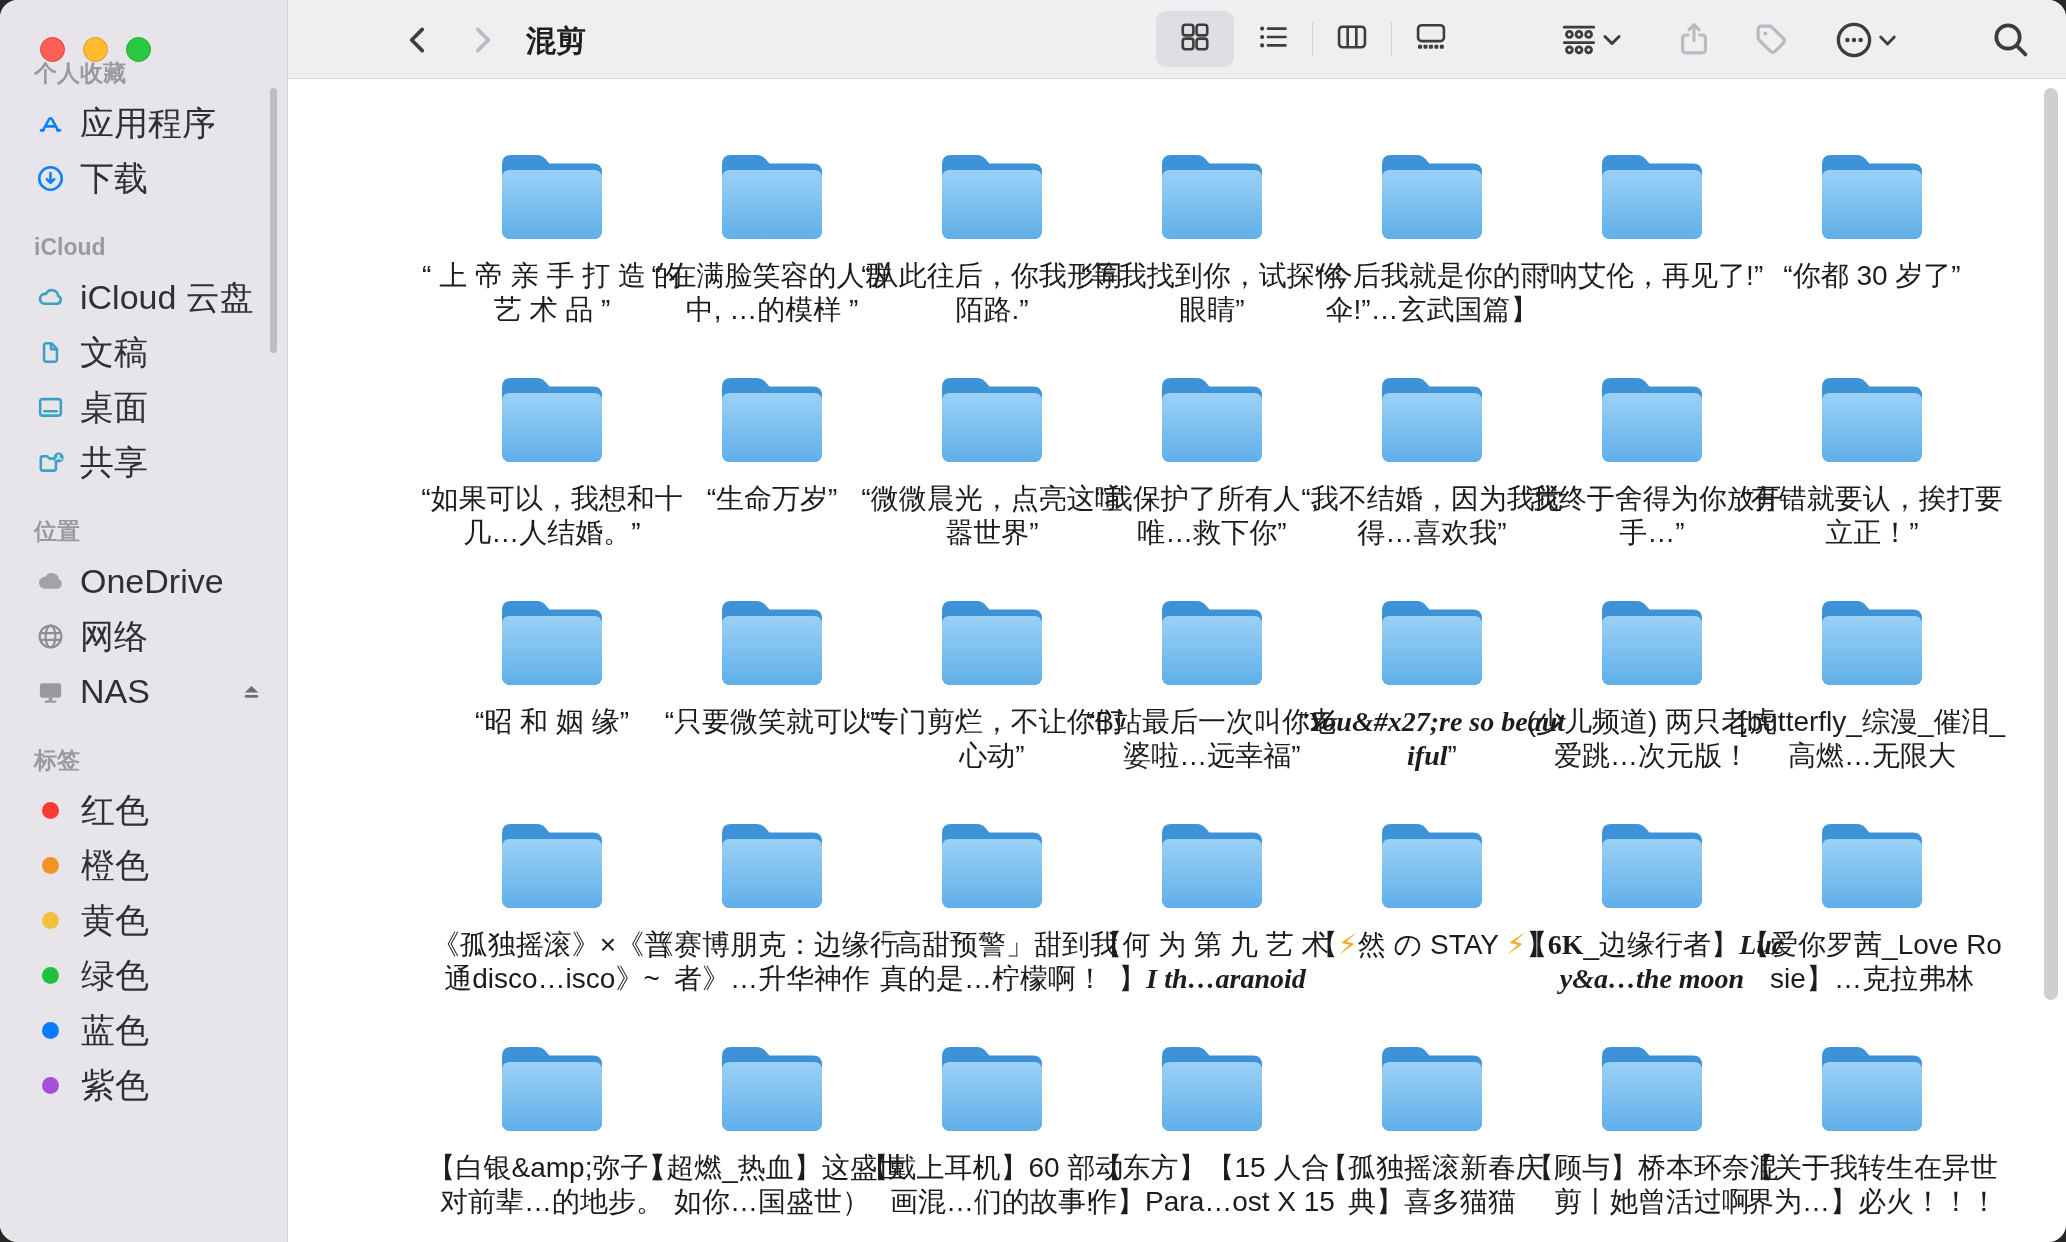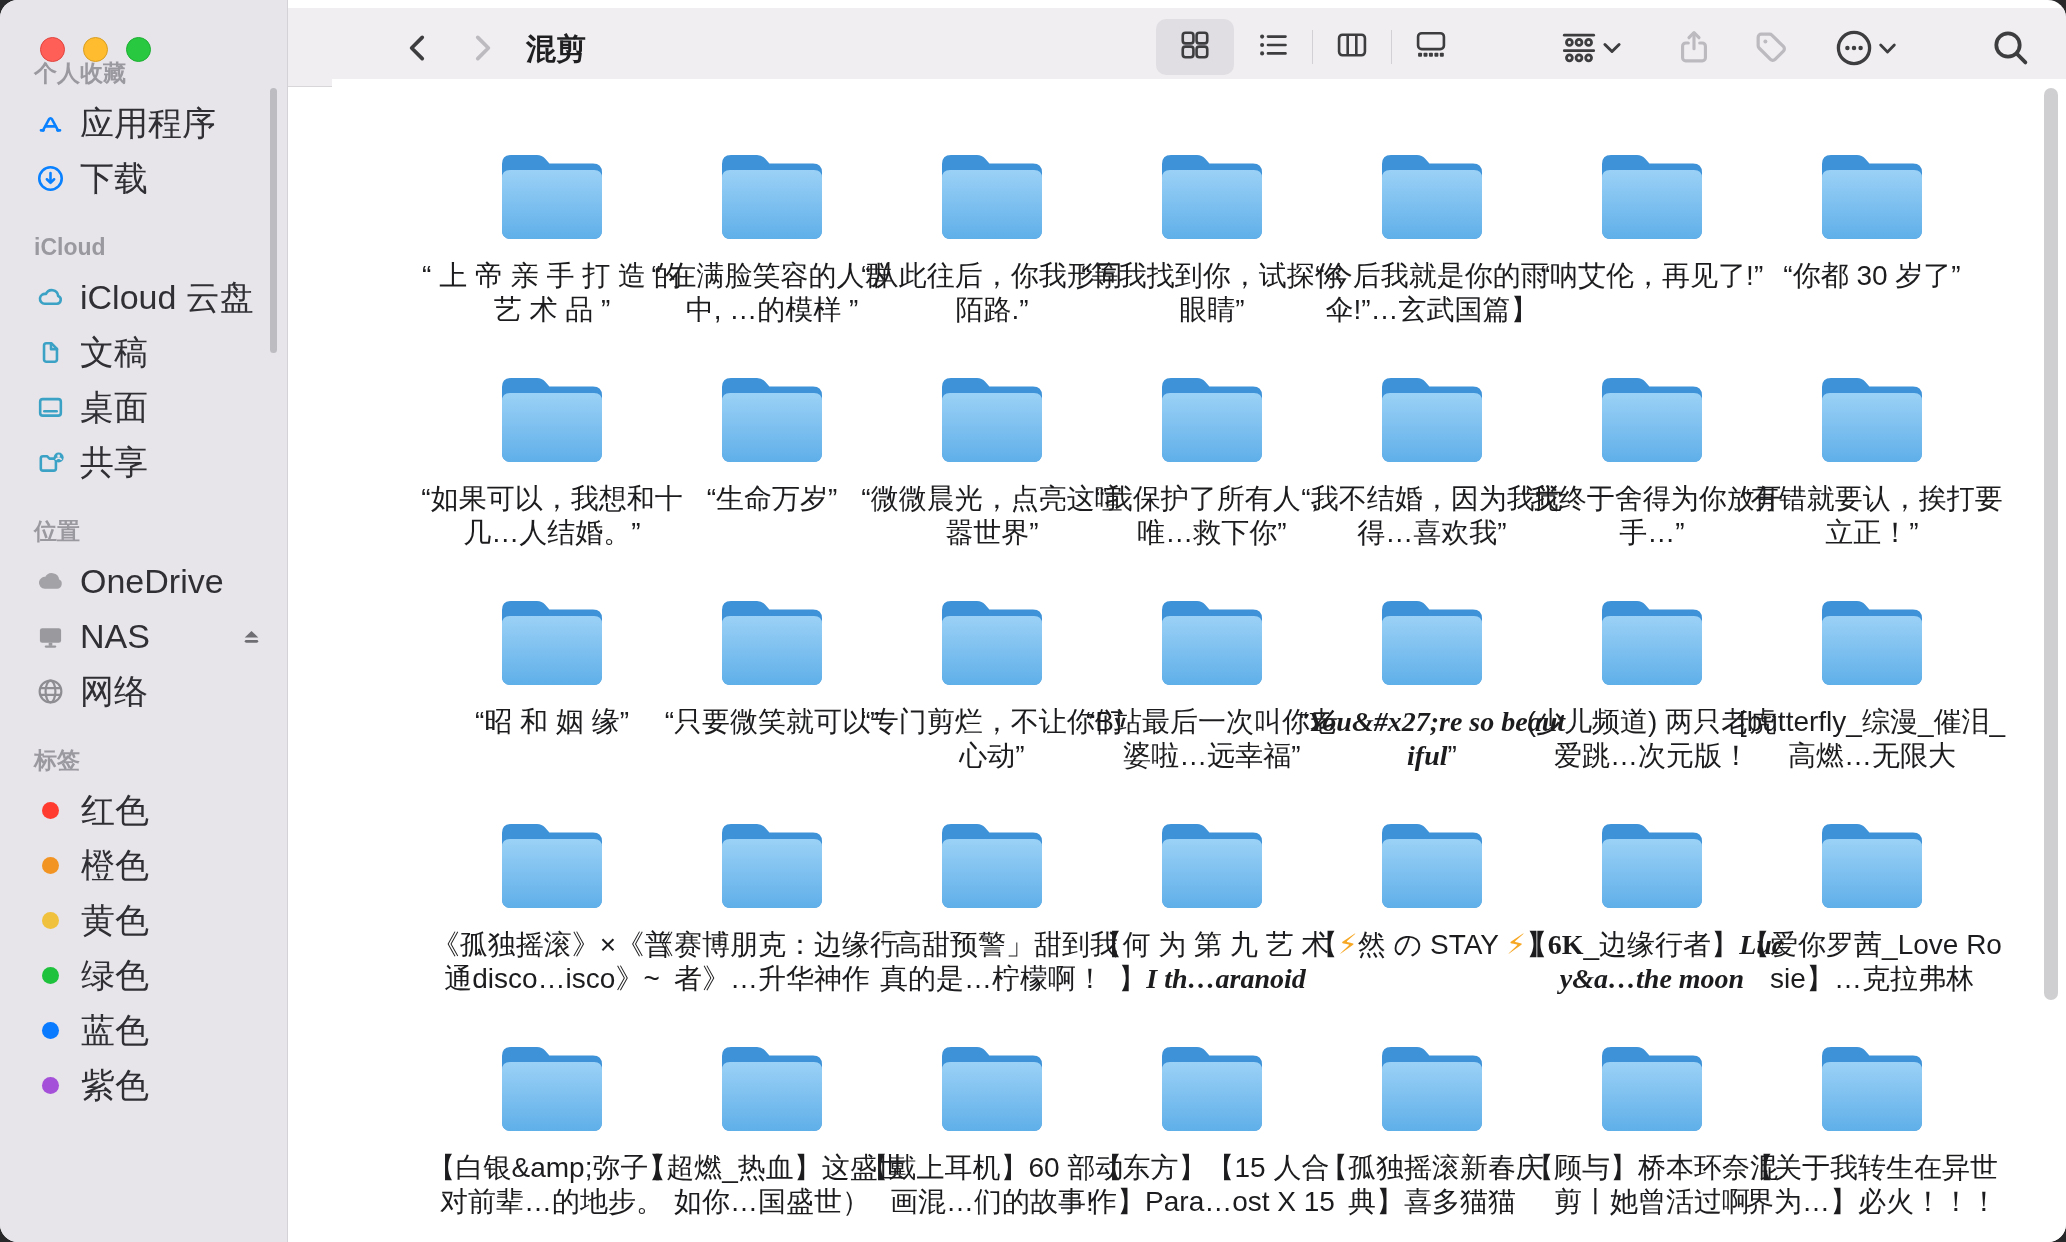--- a/index.html
+++ b/index.html
@@ -16,21 +16,21 @@
   .sb-section{margin-top:26px;}
   .sb-section:first-child{margin-top:0;}
   .sb-item{height:55px;display:flex;align-items:center;padding-left:34px;cursor:default;}
   .sb-icon{width:32px;height:32px;display:flex;align-items:center;justify-content:center;flex:0 0 32px;}
   .sb-icon svg{display:block;}
   .sb-dot{width:17px;height:17px;border-radius:50%;margin:0 8px;flex:0 0 17px;}
   .sb-label{margin-left:14px;font-size:34px;color:#303034;white-space:nowrap;}
   .sb-eject{margin-left:auto;margin-right:22px;color:#6f6e73;display:flex;}
   .sb-scrollbar{position:absolute;top:88px;right:10px;width:7px;height:265px;border-radius:4px;background:#aeadb3;opacity:.75;}
   
-  .toolbar{position:absolute;left:288px;top:8px;right:0;height:78px;background:#f0eef1;border-bottom:1px solid #d8d6d9;}
+  .toolbar{position:absolute;left:288px;top:0;right:0;height:78px;background:#f0eef1;border-bottom:1px solid #d8d6d9;}
   .tb{position:absolute;display:flex;align-items:center;justify-content:center;background:none;border:none;padding:0;cursor:default;}
   .tb svg{display:block;}
   .dark{color:#3d3d40;} .dim{color:#bcbabf;}
   .tb-title{position:absolute;left:238px;top:21px;font-size:30px;font-weight:700;color:#1f1f21;}
   .viewgroup{position:absolute;left:868px;top:10px;display:flex;align-items:center;height:58px;}
   .vbtn{width:78px;height:56px;display:flex;align-items:center;justify-content:center;border-radius:10px;}
   .vbtn.selected{background:#e0dee2;}
   .vsep{width:1px;height:34px;background:#d2d0d4;}
   
   .content{position:absolute;left:288px;top:79px;right:0;bottom:0;background:#ffffff;overflow:hidden;margin-left:44px;}
@@ -138,46 +138,46 @@
           <div class="sb-header">位置</div>
           <div class="sb-item">
             <span class="sb-icon" style="color: rgb(163, 162, 167);">
               <svg viewBox="0 0 24 24" width="31" height="31">
                 <path d="M7.6 16.8a3.8 3.8 0 1 1 .9-7.5 4.9 4.9 0 0 1 9.4 1.5 3.1 3.1 0 0 1-.9 6z" fill="currentColor" stroke="currentColor" stroke-width="1.6" stroke-linejoin="round"></path>
               </svg>
             </span>
             <span class="sb-label">OneDrive</span>
           </div>
           <div class="sb-item">
+            <span class="sb-icon" style="color: rgb(142, 141, 146);">
+              <svg viewBox="0 0 24 24" width="31" height="31">
+                <g fill="none" stroke="currentColor" stroke-width="1.7">
+                  <circle cx="12" cy="12" r="8.4"></circle>
+                  <ellipse cx="12" cy="12" rx="3.8" ry="8.4"></ellipse>
+                  <path d="M4.1 9.4h15.8M4.1 14.6h15.8"></path>
+                </g>
+              </svg>
+            </span>
+            <span class="sb-label">网络</span>
+          </div>
+          <div class="sb-item">
             <span class="sb-icon" style="color: rgb(154, 153, 158);">
               <svg viewBox="0 0 24 24" width="31" height="31">
                 <rect x="3.8" y="5.6" width="16.4" height="11.2" rx="1.8" fill="currentColor"></rect>
                 <rect x="10.6" y="16.8" width="2.8" height="2.4" fill="currentColor"></rect>
                 <path d="M8.4 19.8h7.2" stroke="currentColor" stroke-width="1.8" stroke-linecap="round"></path>
               </svg>
             </span>
             <span class="sb-label">NAS</span>
             <span class="sb-eject">
               <svg viewBox="0 0 24 24" width="27" height="27">
                 <path d="M6 12.8 12 7l6 5.8z" fill="currentColor"></path>
                 <rect x="6" y="15" width="12" height="2.6" rx="1.3" fill="currentColor"></rect>
               </svg>
             </span>
-          </div>
-          <div class="sb-item">
-            <span class="sb-icon" style="color: rgb(142, 141, 146);">
-              <svg viewBox="0 0 24 24" width="31" height="31">
-                <g fill="none" stroke="currentColor" stroke-width="1.7">
-                  <circle cx="12" cy="12" r="8.4"></circle>
-                  <ellipse cx="12" cy="12" rx="3.8" ry="8.4"></ellipse>
-                  <path d="M4.1 9.4h15.8M4.1 14.6h15.8"></path>
-                </g>
-              </svg>
-            </span>
-            <span class="sb-label">网络</span>
           </div>
         </div>
         <div class="sb-section">
           <div class="sb-header">标签</div>
           <div class="sb-item">
             <span class="sb-dot" style="background: rgb(255, 59, 48);"></span>
             <span class="sb-label">红色</span>
           </div>
           <div class="sb-item">
             <span class="sb-dot" style="background: rgb(242, 148, 35);"></span>

